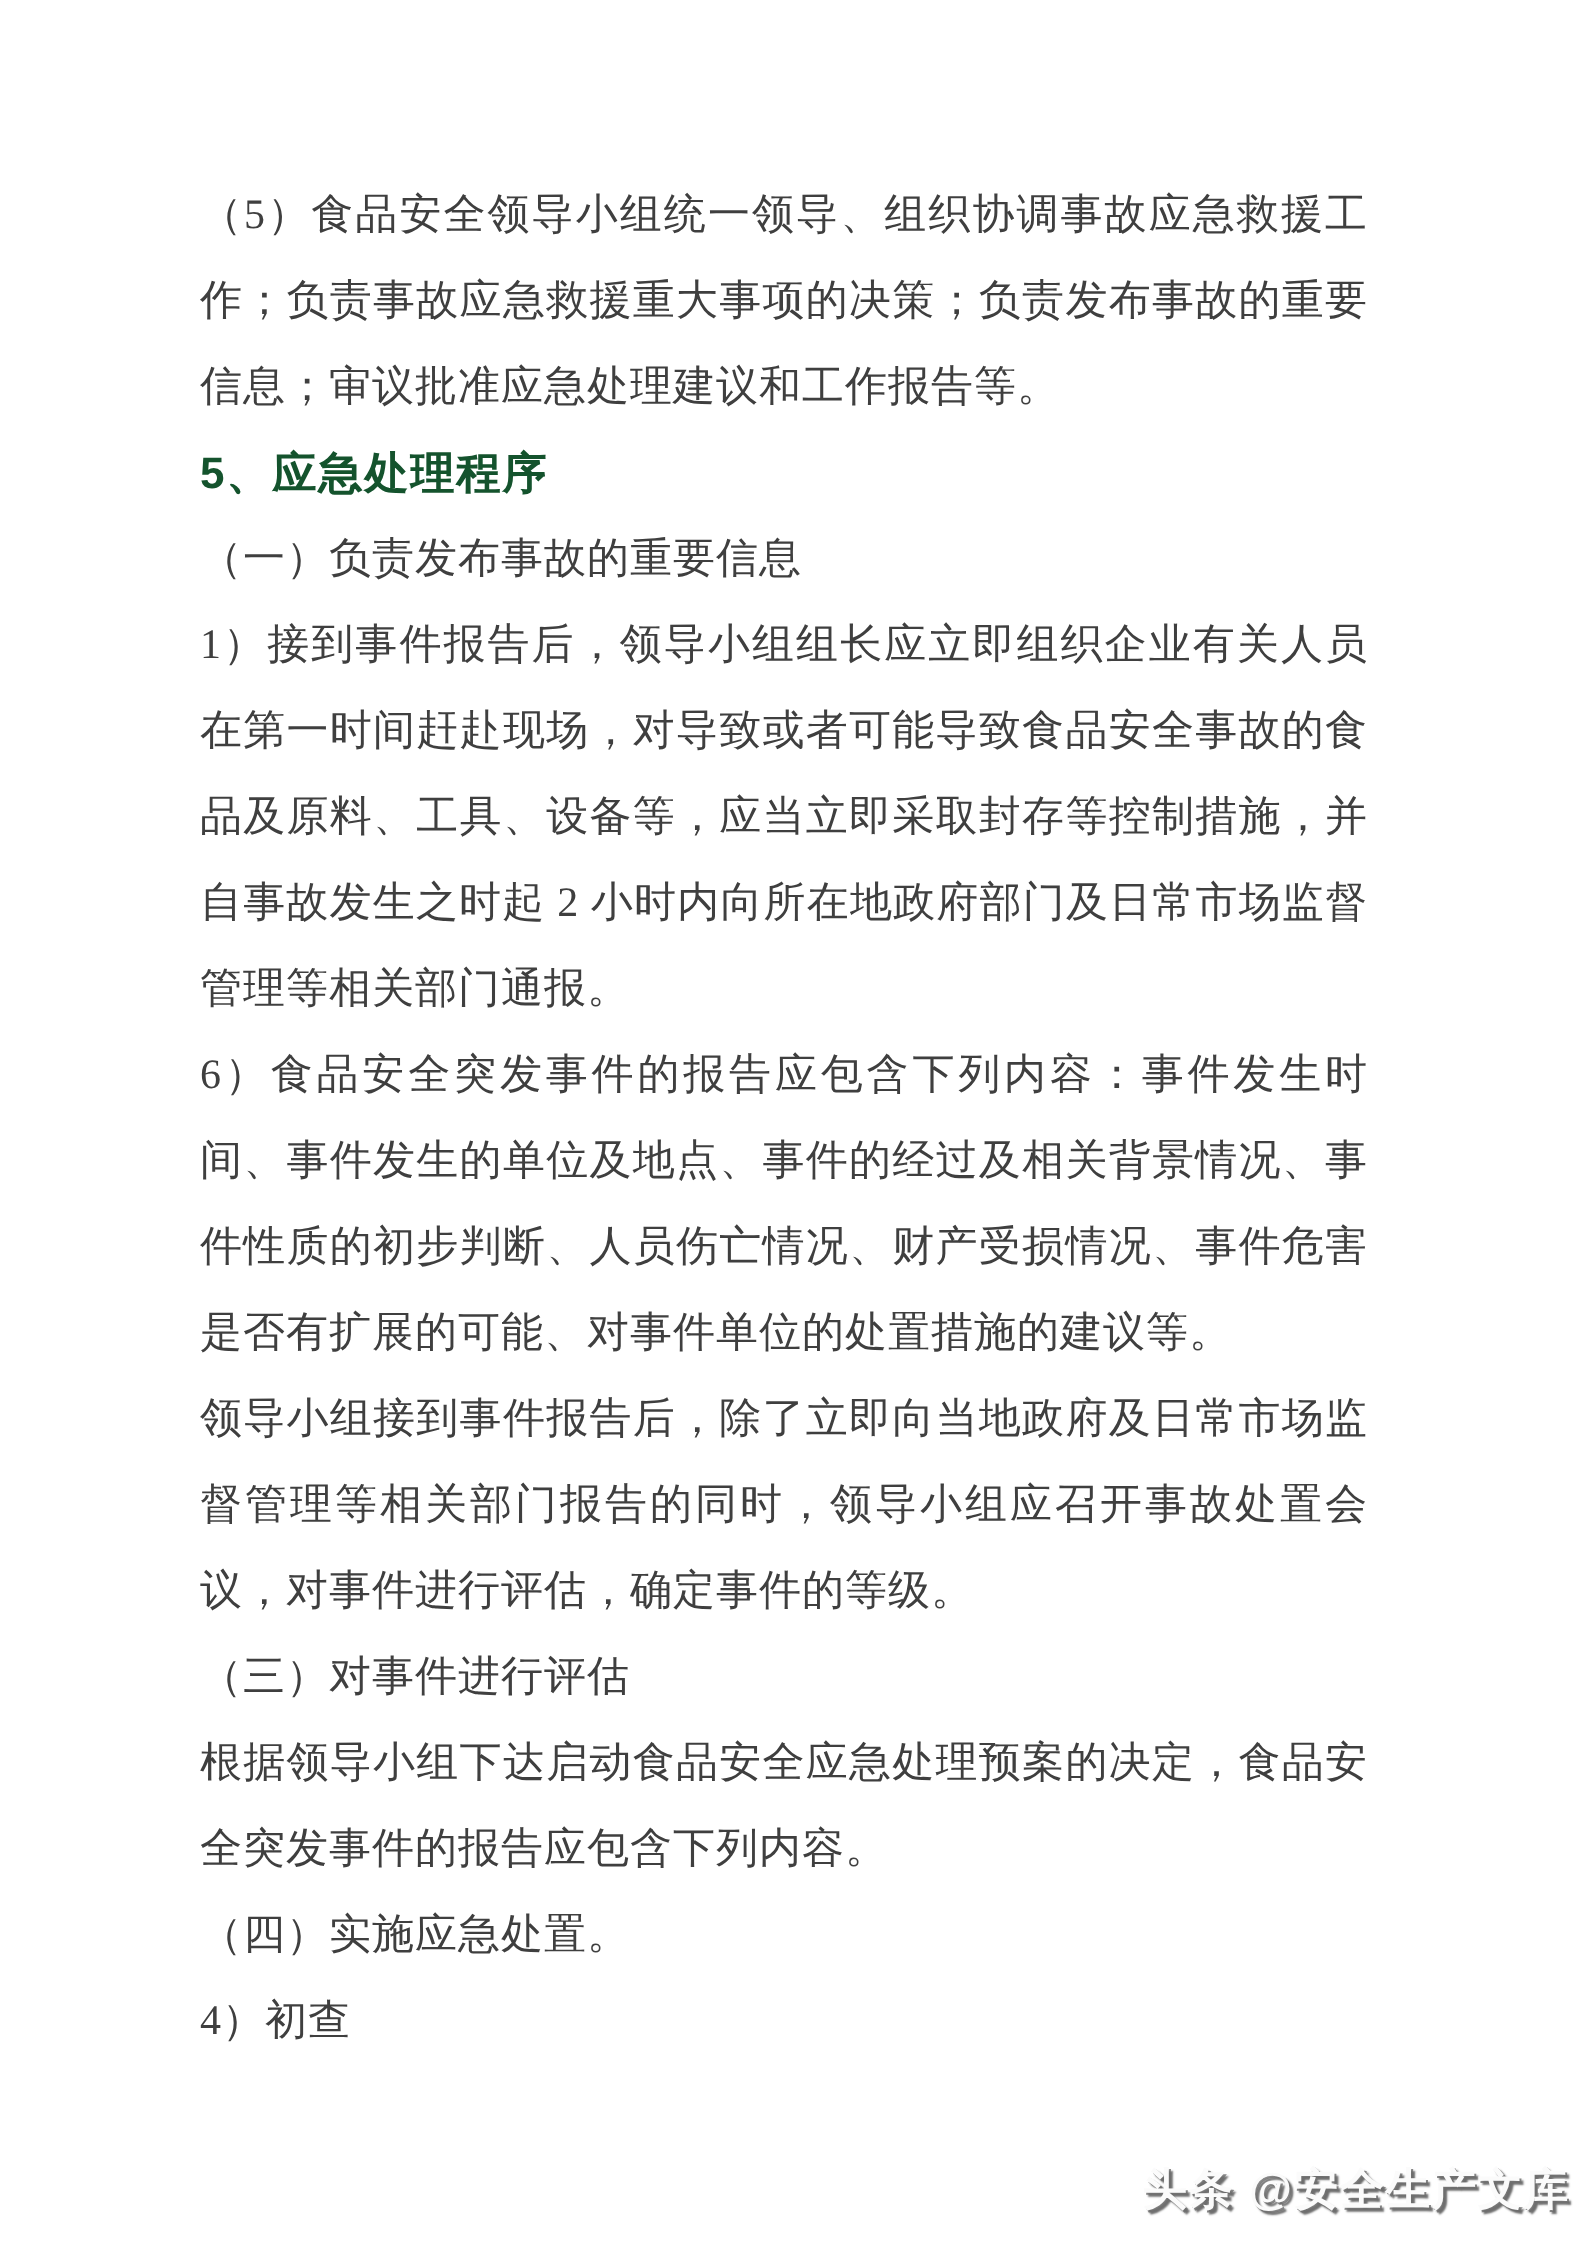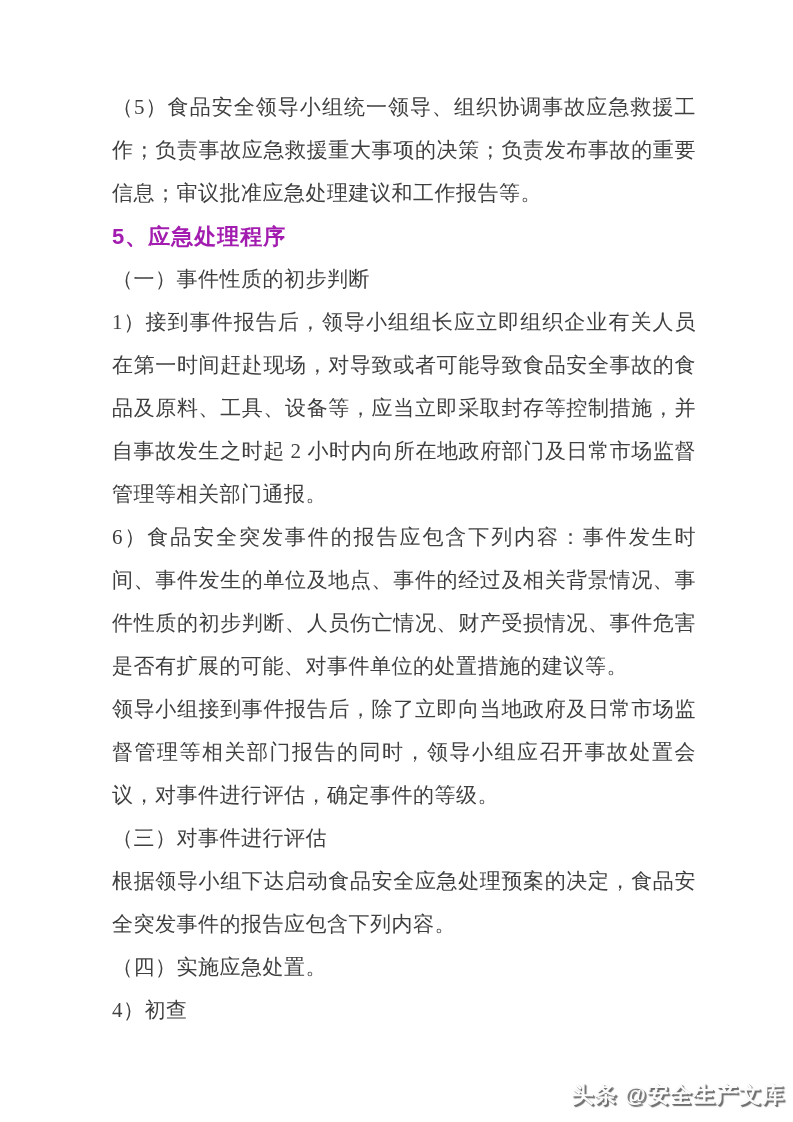--- a/index.html
+++ b/index.html
@@ -13,36 +13,35 @@
     height: 1122px;
     background: #ffffff;
     overflow: hidden;
     font-family: "Liberation Serif", serif;
   }
   .content {
     position: absolute;
     left: 100px;
     top: 86px;
     width: 584px;
-    margin-left: 12px;
   }
   .content p {
     margin: 0;
     font-size: 21px;
     line-height: 43px;
     color: #3f3f3f;
     text-align: justify;
     text-justify: inter-ideograph;
     letter-spacing: 0.5px;
   }
   .content p.heading {
     font-family: "Liberation Sans", sans-serif;
     font-weight: 700;
     font-size: 22px;
-    color: #a21caf;
+    color: #14532d;
     text-align: left;
     letter-spacing: 1px;
   }
   .watermark {
     position: absolute;
     right: 8px;
     bottom: 12px;
     font-family: "Liberation Sans", sans-serif;
     font-weight: 700;
     font-size: 22px;
@@ -52,21 +51,21 @@
     white-space: nowrap;
   }
 </style>
 </head>
 <body>
 
 <div class="page">
   <div class="content">
     <p>（5）食品安全领导小组统一领导、组织协调事故应急救援工作；负责事故应急救援重大事项的决策；负责发布事故的重要信息；审议批准应急处理建议和工作报告等。</p>
     <p class="heading">5、应急处理程序</p>
-    <p>（一）事件性质的初步判断</p>
+    <p>（一）负责发布事故的重要信息</p>
     <p>1）接到事件报告后，领导小组组长应立即组织企业有关人员在第一时间赶赴现场，对导致或者可能导致食品安全事故的食品及原料、工具、设备等，应当立即采取封存等控制措施，并自事故发生之时起 2 小时内向所在地政府部门及日常市场监督管理等相关部门通报。</p>
     <p>6）食品安全突发事件的报告应包含下列内容：事件发生时间、事件发生的单位及地点、事件的经过及相关背景情况、事件性质的初步判断、人员伤亡情况、财产受损情况、事件危害是否有扩展的可能、对事件单位的处置措施的建议等。</p>
     <p>领导小组接到事件报告后，除了立即向当地政府及日常市场监督管理等相关部门报告的同时，领导小组应召开事故处置会议，对事件进行评估，确定事件的等级。</p>
     <p>（三）对事件进行评估</p>
     <p>根据领导小组下达启动食品安全应急处理预案的决定，食品安全突发事件的报告应包含下列内容。</p>
     <p>（四）实施应急处置。</p>
     <p>4）初查</p>
   </div>
 
   <div class="watermark">头条 @安全生产文库</div>

